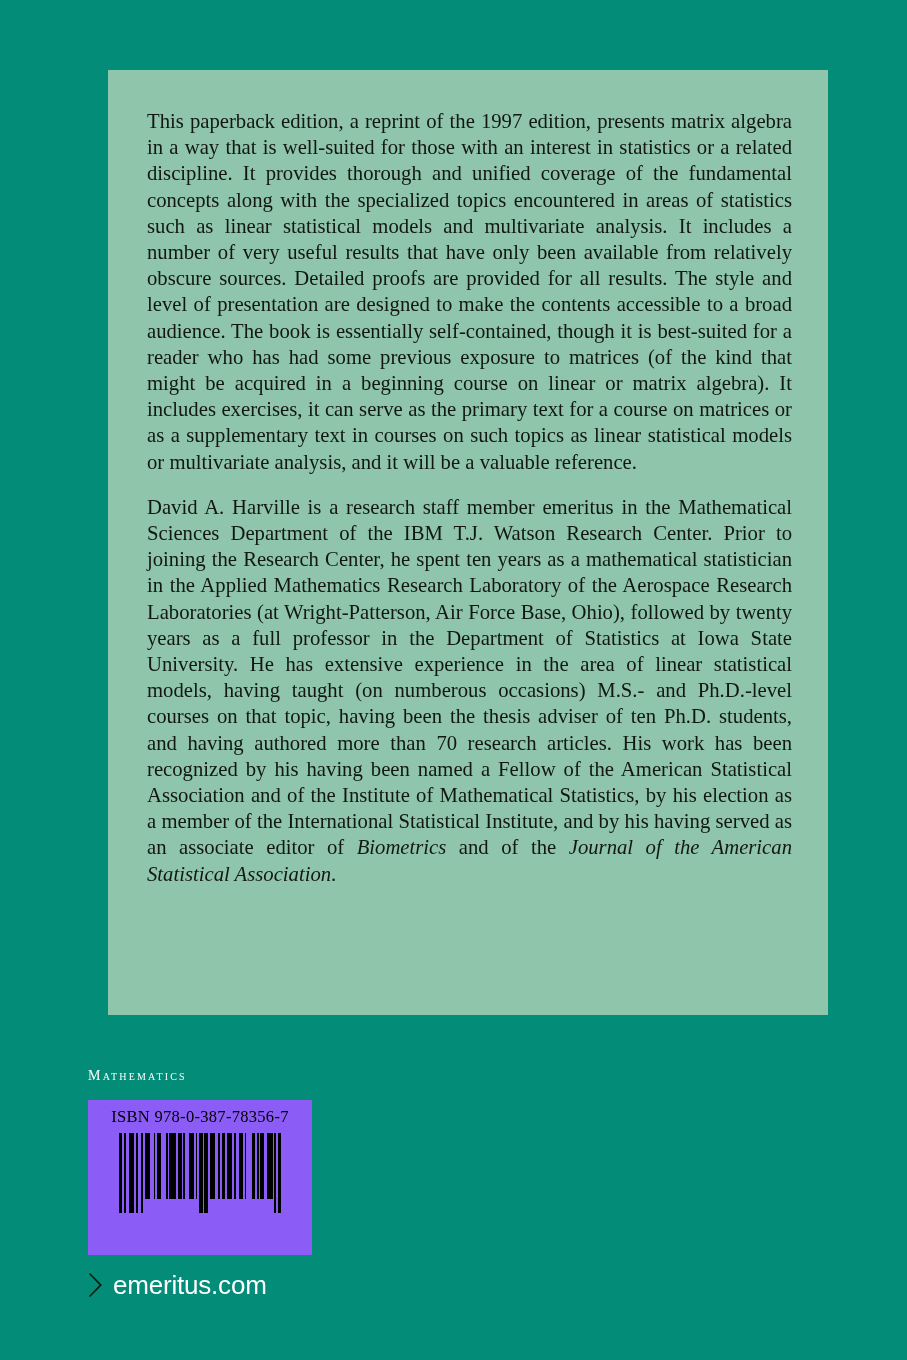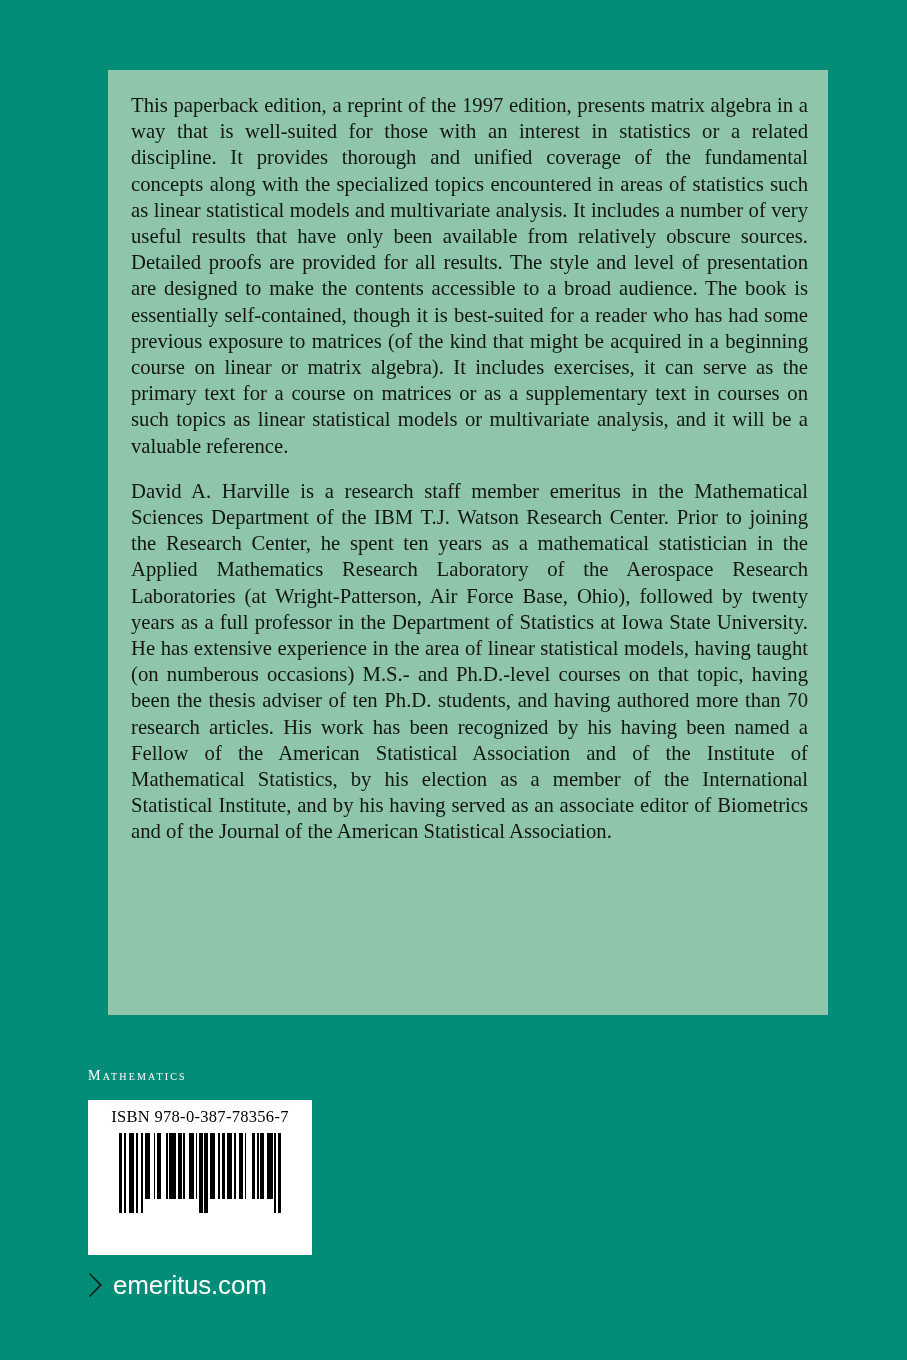--- a/index.html
+++ b/index.html
@@ -22,39 +22,40 @@
     left: 108px;
     top: 70px;
     width: 720px;
     height: 945px;
     background: #8fc5ab;
     box-sizing: border-box;
     padding: 22px 20px 18px 23px;
   }
 
   .blurb-paragraph {
-    margin: 0;
+    margin: 16px;
     color: #121712;
     font-family: "Liberation Serif", serif;
     font-size: 20.7px;
     line-height: 26.2px;
     text-align: justify;
     text-justify: inter-word;
     hyphens: manual;
   }
 
   .blurb-paragraph + .blurb-paragraph {
     margin-top: 19px;
   }
 
   .author-name {
     font-weight: normal;
   }
 
   .journal-title {
+    font-style: italic;
   }
 
   
   .subject-line {
     position: absolute;
     left: 88px;
     top: 1068px;
     color: #ffffff;
     font-family: "Liberation Serif", serif;
     font-size: 14px;
@@ -63,21 +64,21 @@
     white-space: nowrap;
   }
 
   
   .isbn-block {
     position: absolute;
     left: 88px;
     top: 1100px;
     width: 224px;
     height: 155px;
-    background: #ffffff;
+    background: #8b5cf6;
     box-sizing: border-box;
     padding: 7px 0 0 0;
     text-align: center;
   }
 
   .isbn-text {
     color: #000000;
     font-family: "Liberation Serif", serif;
     font-size: 16.5px;
     font-variant: small-caps;

